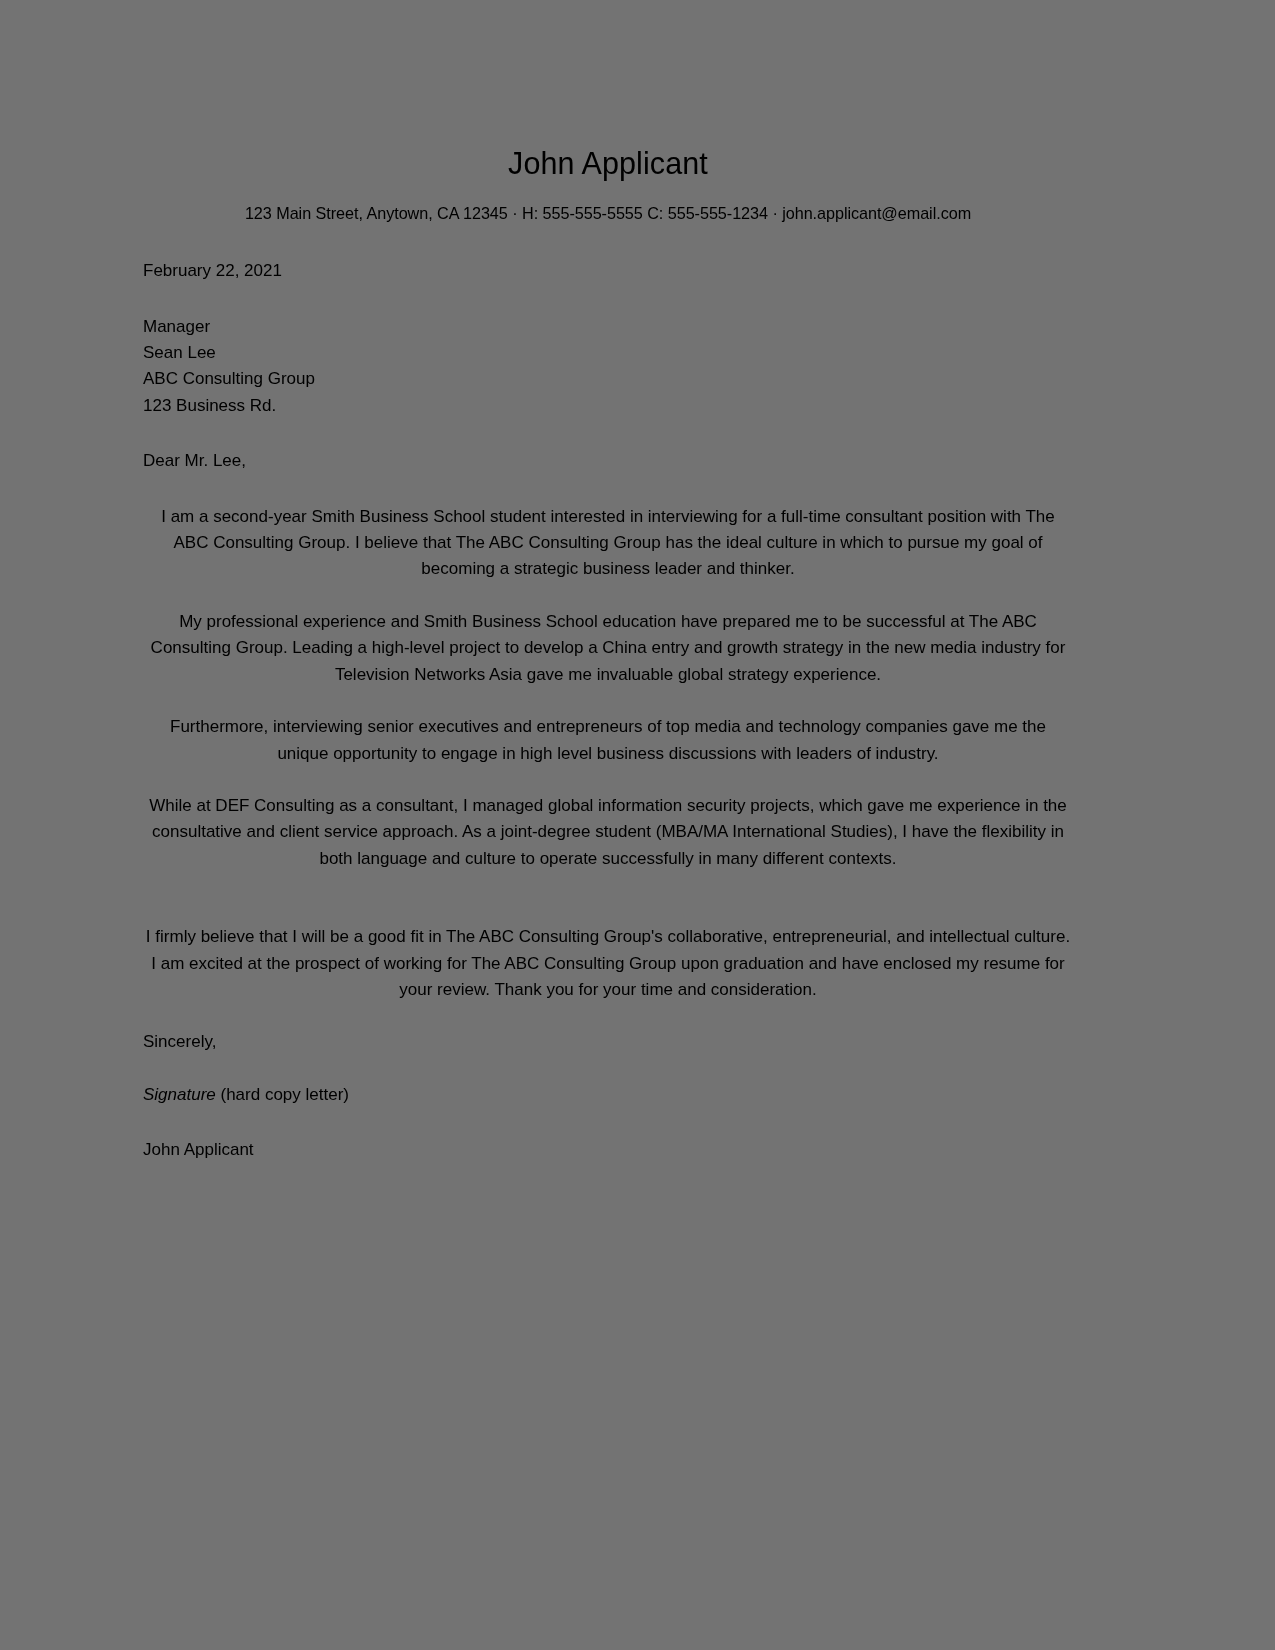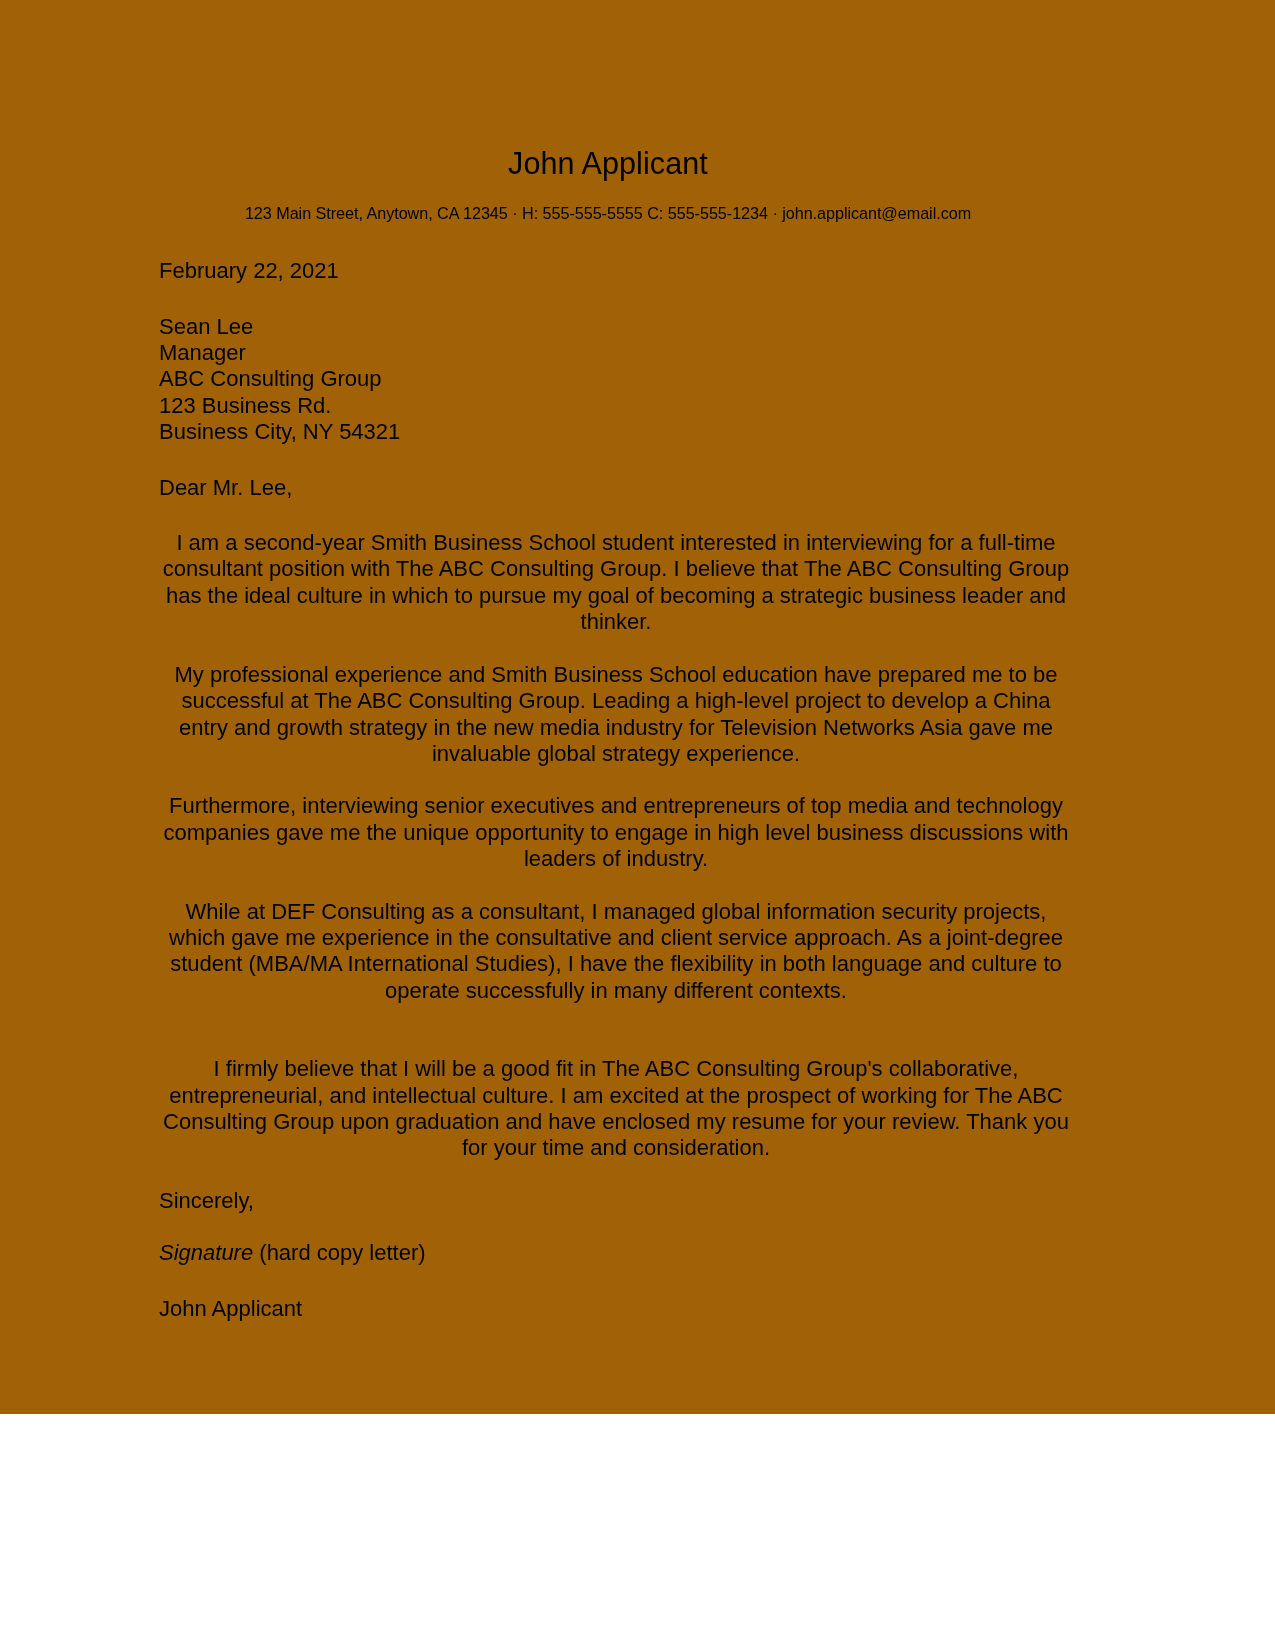--- a/index.html
+++ b/index.html
@@ -8,23 +8,23 @@
     background: #ffffff;
   }
   body {
     font-family: "Liberation Sans", sans-serif;
     color: #000000;
     -webkit-font-smoothing: antialiased;
   }
   .page {
     position: relative;
     width: 1275px;
-    height: 1414px;
+    height: 1650px;
     margin: 0 auto;
-    background: #a16207;
+    background: #737373;
     box-sizing: border-box;
     overflow: hidden;
   }
   .sheet {
     position: absolute;
     left: 143px;
     top: 0;
     width: 930px;
   }
   .letterhead {
@@ -38,23 +38,22 @@
     letter-spacing: 0.1px;
   }
   .contact-line {
     font-size: 16.2px;
     line-height: 1.3;
     margin-top: 23px;
     letter-spacing: -0.05px;
   }
   .body-block {
     margin-top: 34px;
-    font-size: 22px;
+    font-size: 17px;
     line-height: 26.4px;
-    margin-left: 16px;
   }
   .date-line {
     margin: 0;
   }
   .gap-lg {
     height: 29px;
   }
   .gap-md {
     height: 26px;
   }
@@ -84,25 +83,24 @@
       <div class="applicant-name">John Applicant</div>
       <div class="contact-line">123 Main Street, Anytown, CA 12345 · H: 555-555-5555 C: 555-555-1234 · john.applicant@email.com</div>
     </div>
 
     <div class="body-block">
 
       <p class="date-line">February 22, 2021</p>
 
       <div class="gap-lg"></div>
 
+      <p class="recipient-line">Manager</p>
       <p class="recipient-line">Sean Lee</p>
-      <p class="recipient-line">Manager</p>
       <p class="recipient-line">ABC Consulting Group</p>
       <p class="recipient-line">123 Business Rd.</p>
-      <p class="recipient-line">Business City, NY 54321</p>
 
       <div class="gap-lg"></div>
 
       <p class="salutation">Dear Mr. Lee,</p>
 
       <div class="gap-lg"></div>
 
       <p class="para">I am a second-year Smith Business School student interested in interviewing for a full-time consultant position with The ABC Consulting Group. I believe that The ABC Consulting Group has the ideal culture in which to pursue my goal of becoming a strategic business leader and thinker.</p>
       <div class="gap-md"></div>
 

